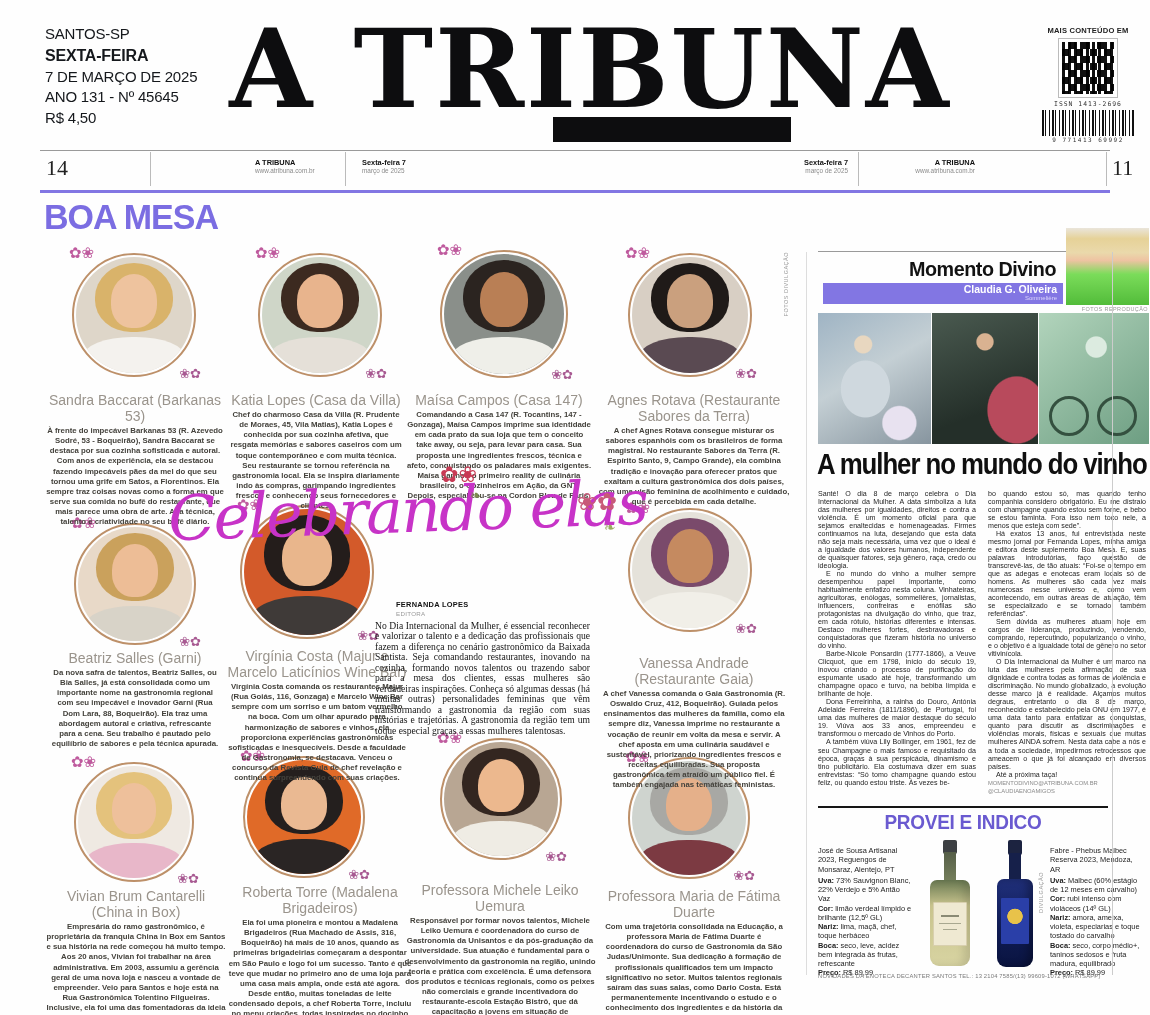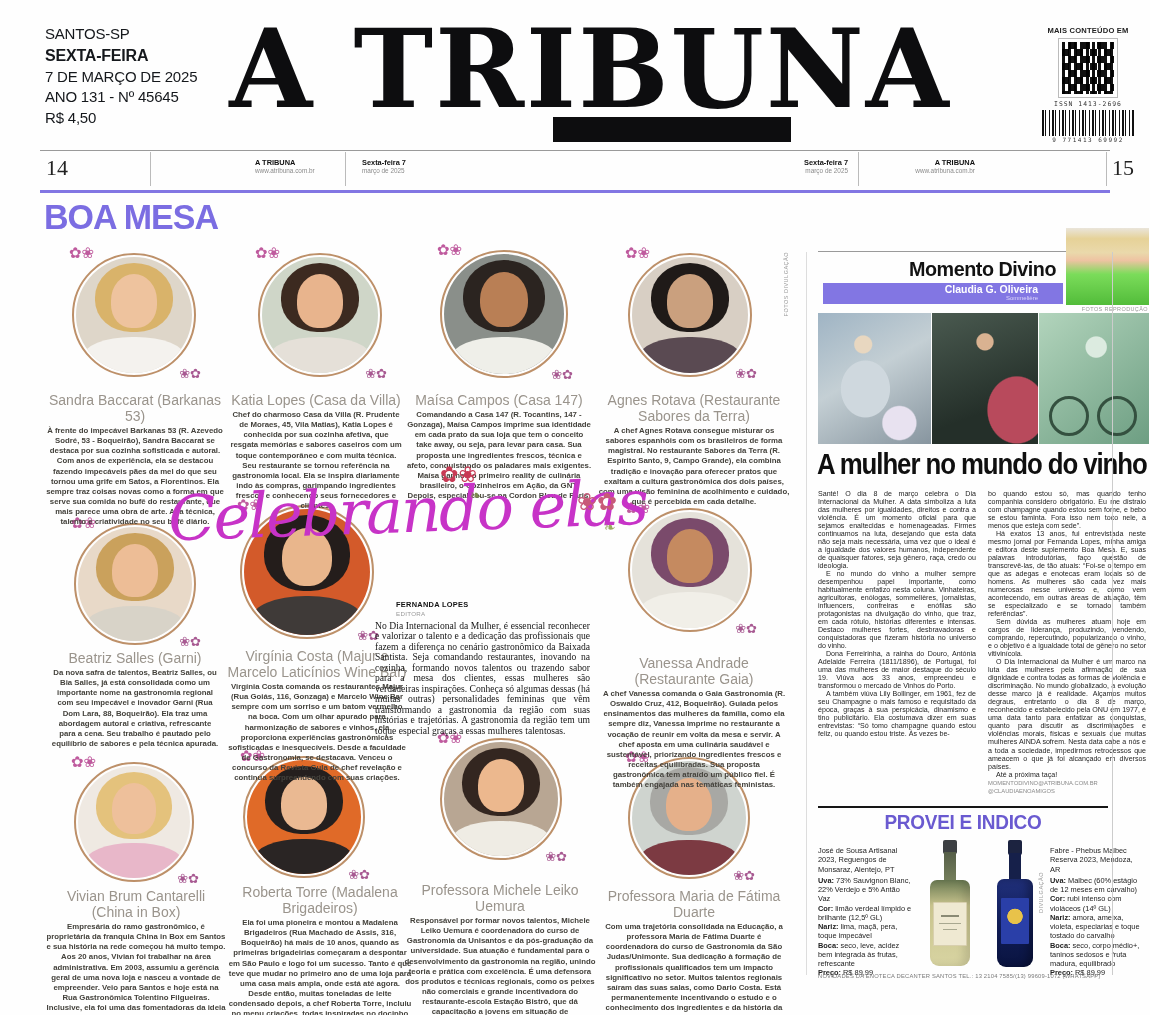--- a/index.html
+++ b/index.html
@@ -103,21 +103,21 @@
         font-family:"Liberation Serif",serif;font-size:9.6px;line-height:1.09;text-align:justify;color:#161616}
   .vcredit{font-size:5.5px;color:#9a9a9a;writing-mode:vertical-rl;transform:rotate(180deg);letter-spacing:.5px}
   .vc-feat{left:783px;top:252px}
   .gutter{left:806px;top:252px;width:1px;height:723px;background:#ddd}
 
   
   .rcol-rule{left:818px;top:251px;width:331px;height:1px;background:#9a9a9a}
   .md-title{left:823px;top:257px;width:233px;text-align:right;font-size:21px;font-weight:bold;
         letter-spacing:-.5px;color:#121212;transform:scaleX(.94);transform-origin:right}
   .md-bar{left:823px;top:283px;width:240px;height:21px;background:#8276e3;text-align:right;
-        padding-right:25px;box-sizing:border-box}
+        padding-right:6px;box-sizing:border-box}
   .md-name{font-size:10.5px;font-weight:bold;color:#fff;line-height:11px;margin-top:1px}
   .md-role{font-size:6px;color:#ddd6fa;line-height:7px}
   .md-photo{left:1066px;top:228px;width:83px;height:77px;
         background:linear-gradient(180deg,#eae5db 0%,#e6d298 14%,#ead9ab 32%,#eec3a2 42%,#7bdc5a 60%,#52bc3a 100%)}
   .ph-credit{left:990px;top:306px;width:158px;text-align:right;font-size:5.5px;color:#999;letter-spacing:.4px}
   .strip{left:818px;top:313px;width:331px;height:131px;display:flex;gap:1px}
   .im{height:100%}
   .im1{width:113px;background:
         radial-gradient(circle at 40% 24%,#e8d7c0 0 7%,transparent 8%),
         radial-gradient(ellipse at 42% 58%,#cfd8de 0 26%,transparent 27%),
@@ -210,21 +210,21 @@
   <div class="abs fcell" style="left:768px;text-align:right;width:80px">
     <div class="fb">Sexta-feira 7</div>
     <div class="fs">março de 2025</div>
   </div>
   <div class="abs vh" style="left:858px"></div>
   <div class="abs fcell" style="left:875px;text-align:right;width:100px">
     <div class="fb">A TRIBUNA</div>
     <div class="fs">www.atribuna.com.br</div>
   </div>
   <div class="abs vh" style="left:1106px"></div>
-  <div class="abs pnum pn-r">15</div>
+  <div class="abs pnum pn-r">11</div>
   <div class="abs purple-rule"></div>
 
   <div class="abs boamesa">BOA MESA</div>
   <div class="abs vcredit vc-feat">FOTOS DIVULGAÇÃO</div>
   <div class="abs gutter"></div>
 
   <div class="abs pc pc1 p1">
       <div class="ring">
         <div class="ph">
           <div class="hair"></div>
@@ -410,20 +410,21 @@
   <div class="abs ph-credit">FOTOS REPRODUÇÃO</div>
   <div class="abs strip">
     <div class="im im1"></div>
     <div class="im im2"></div>
     <div class="im im3"></div>
   </div>
   <div class="abs headline">A mulher no mundo do vinho</div>
   <div class="abs acol ac1">
     <p class="noind">Santé! O dia 8 de março celebra o Dia Internacional da Mulher. A data simboliza a luta das mulheres por igualdades, direitos e contra a violência. É um momento oficial para que sejamos enaltecidas e homenageadas. Firmes continuamos na luta, desejando que esta data não seja mais necessária, uma vez que o ideal é a igualdade dos valores humanos, independente de quaisquer fatores, seja gênero, raça, credo ou ideologia.</p>
     <p>E no mundo do vinho a mulher sempre desempenhou papel importante, como habitualmente enfatizo nesta coluna. Vinhateiras, agricultoras, enólogas, sommelières, jornalistas, influencers, confreiras e enófilas são protagonistas na divulgação do vinho, que traz, em cada rótulo, histórias diferentes e intensas. Destaco mulheres fortes, desbravadoras e conquistadoras que fizeram história no universo do vinho.</p>
+    <p>Barbe-Nicole Ponsardin (1777-1866), a Veuve Clicquot, que em 1798, início do século 19, inovou criando o processo de purificação do espumante usado até hoje, transformando um champagne opaco e turvo, na bebiba límpida e brilhante de hoje.</p>
     <p>Dona Ferreirinha, a rainha do Douro, Antónia Adelaide Ferreira (1811/1896), de Portugal, foi uma das mulheres de maior destaque do século 19. Viúva aos 33 anos, empreendeu e transformou o mercado de Vinhos do Porto.</p>
     <p>A também viúva Lily Bollinger, em 1961, fez de seu Champagne o mais famoso e requisitado da época, graças à sua perspicácia, dinamismo e tino publicitário. Ela costumava dizer em suas entrevistas: “Só tomo champagne quando estou feliz, ou quando estou triste. Às vezes be-</p>
   </div>
   <div class="abs acol ac2">
     <p class="noind">bo quando estou só, mas quando tenho companhia considero obrigatório. Eu me distraio com champagne quando estou sem fome, e bebo se estou faminta. Fora isso nem toco nele, a menos que esteja com sede”.</p>
     <p>Há exatos 13 anos, fui entrevistada neste mesmo jornal por Fernanda Lopes, minha amiga e editora deste suplemento Boa Mesa. E, suas palavras introdutórias, faço questão de transcrevê-las, de tão atuais: “Foi-se o tempo em que as adegas e enotecas eram locais só de homens. As mulheres são cada vez mais numerosas nesse universo e, como vem acontecendo, em outras áreas de atuação, têm se especializado e se tornado também referências”.</p>
     <p>Sem dúvida as mulheres atuam hoje em cargos de liderança, produzindo, vendendo, comprando, repercutindo, popularizando o vinho, e o objetivo é a igualdade total de gênero no setor vitivinícola.</p>
     <p>O Dia Internacional da Mulher é um marco na luta das mulheres pela afirmação de sua dignidade e contra todas as formas de violência e discriminação. No mundo globalizado, a evolução desse marco já é realidade. Alçamos muitos degraus, entretanto o dia 8 de março, reconhecido e estabelecido pela ONU em 1977, é uma data tanto para enfatizar as conquistas, quanto para discutir as discriminações e violências morais, físicas e sexuais que muitas mulheres AINDA sofrem. Nesta data cabe a nós e a toda a sociedade, impedirmos retrocessos que ameacem o que já foi alcançado em diversos países.</p>
     <p>Até a próxima taça!</p>
     <p class="contact">
@@ -431,21 +432,21 @@
       <span>@CLAUDIAENOAMIGOS</span>
     </p>
   </div>
 
   <div class="abs prv-rule"></div>
   <div class="abs prv-title">PROVEI E INDICO</div>
   <div class="abs wine w1">
     <div class="wname">José de Sousa Artisanal 2023, Reguengos de Monsaraz, Alentejo, PT</div>
     <div class="wrow"><b>Uva:</b><span>73% Sauvignon Blanc, 22% Verdejo e 5% Antão Vaz</span></div>
     <div class="wrow"><b>Cor:</b><span>limão verdeal límpido e brilhante (12,5º GL)</span></div>
-    <div class="wrow"><b>Nariz:</b><span>lima, maçã, pera, toque impecável</span></div>
+    <div class="wrow"><b>Nariz:</b><span>lima, maçã, chef, toque herbáceo</span></div>
     <div class="wrow"><b>Boca:</b><span>seco, leve, acidez bem integrada às frutas, refrescante</span></div>
     <div class="wrow"><b>Preço:</b><span>R$ 89,99</span></div>
   </div>
   <div class="abs btw" style="left:912px;top:840px;width:76px;height:128px">
     <div class="bt cap1"></div>
       <div class="bt neck1"></div>
       <div class="bt body1"></div>
       <div class="bt lab1"></div>
   </div>
   <div class="abs btw" style="left:988px;top:840px;width:54px;height:128px">

